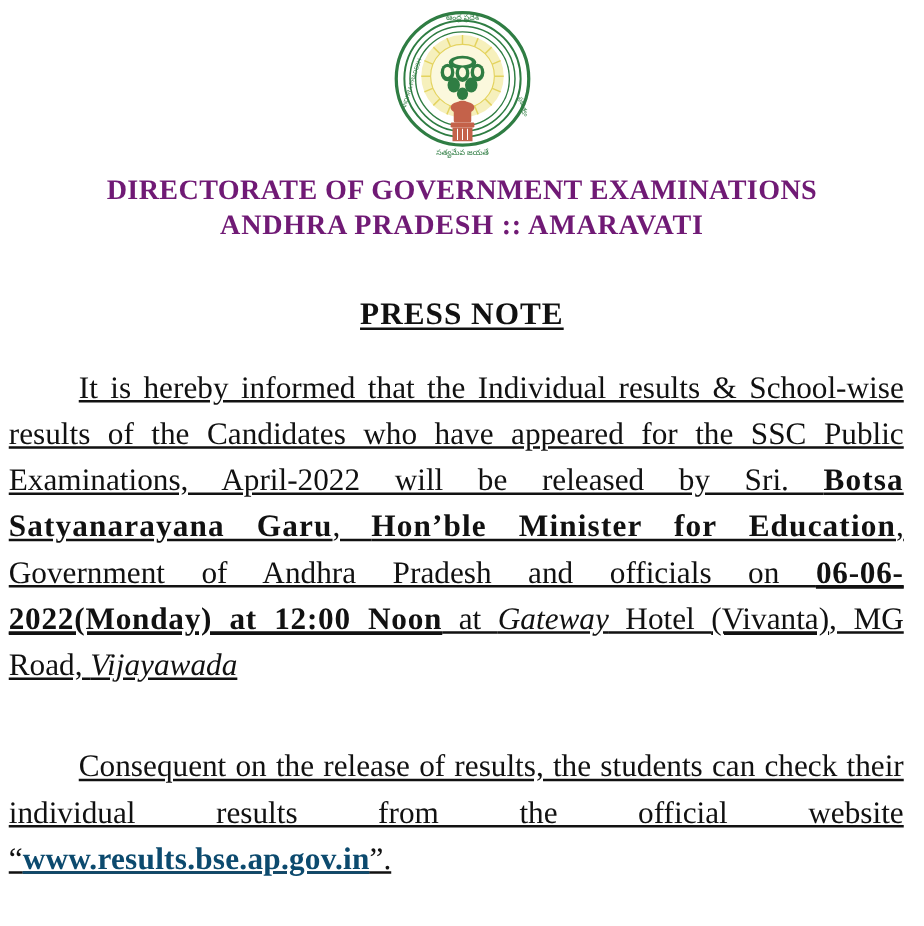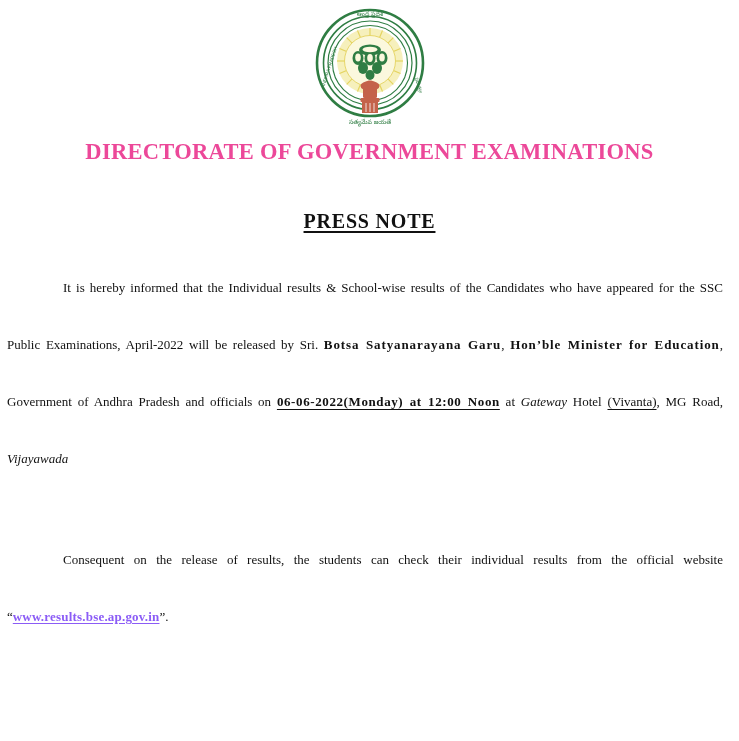--- a/index.html
+++ b/index.html
@@ -30,54 +30,55 @@
   }
   .emblem svg { display: block; }
 
   
   .heading {
     text-align: center;
     font-weight: bold;
     font-size: 22.5px;
     letter-spacing: 0.3px;
     line-height: 28px;
-    color: #ec4899;
+    color: #701a75;
     margin-top: 10px;
   }
   .heading .ln2 { letter-spacing: 0.6px; }
 
   
   .ref-row {
     margin-top: 21px;
     padding: 0 14px 0 7px;
     display: flex;
     justify-content: space-between;
     font-size: 19.5px;
     line-height: 24px;
   }
   .ref-row span { text-decoration: underline; text-underline-offset: 2.5px; }
 
   
   .title {
     text-align: center;
     font-weight: bold;
-    font-size: 20px;
+    font-size: 25px;
     letter-spacing: 0.8px;
     margin-top: 23px;
   }
   .title span { text-decoration: underline; text-underline-offset: 3px; }
 
   
   .body-block {
     margin-top: 26px;
     padding: 0 16px 0 7px;
-    font-size: 13px;
-    line-height: 57px;
+    font-size: 25px;
+    line-height: 37px;
     text-align: justify;
     text-justify: inter-word;
+    text-decoration: underline;
   }
   .body-block p { margin: 0; }
   .para-2 { margin-top: 44px !important; }
   .indent { display: inline-block; width: 56px; }
 
   b.sp { font-weight: bold; letter-spacing: 0.9px; }
   b.spu {
     font-weight: bold;
     letter-spacing: 0.6px;
     text-decoration: underline;
@@ -161,28 +162,29 @@
       <g fill="#2f7d43" font-family="'Liberation Sans', sans-serif" font-size="4.6">
         <text x="13" y="82" transform="rotate(-72 13 82)">ANDHRA PRADESH</text>
         <text x="104" y="72" transform="rotate(72 104 72)">ప్రభుత్వం</text>
       </g>
     </svg>
   </div>
 </div>
 
 <div class="heading">
   <div class="ln1">DIRECTORATE OF GOVERNMENT EXAMINATIONS</div>
+  <div class="ln2">ANDHRA PRADESH :: AMARAVATI</div>
 </div>
 
 <div class="ref-row">
 </div>
 
 <div class="title">
   <span>PRESS NOTE</span>
 </div>
 
 <div class="body-block">
 
   <p class="para-1"><span class="indent"></span><span>It is hereby informed that the Individual results &amp; School-wise results of the Candidates who have appeared for the SSC Public Examinations, April-2022 will be released by Sri. </span><b class="sp">Botsa Satyanarayana Garu</b><span>, </span><b class="sp">Hon’ble Minister for Education</b><span>, Government of Andhra Pradesh and officials on </span><b class="spu">06-06-2022(Monday) at 12:00 Noon</b><span> at </span><i class="it">Gateway</i><span> Hotel </span><u class="ul">(Vivanta)</u><span>, MG Road, </span><i class="it">Vijayawada</i></p>
 
-  <p class="para-2"><span class="indent"></span><span>Consequent on the release of results, the students can check their individual results from the official website “</span><a class="site" href="#" style="color: #8b5cf6;">www.results.bse.ap.gov.in</a><span>”.</span></p>
+  <p class="para-2"><span class="indent"></span><span>Consequent on the release of results, the students can check their individual results from the official website “</span><a class="site" href="#" style="color: #0c4a6e;">www.results.bse.ap.gov.in</a><span>”.</span></p>
 
 </div>
 
 </body></html>

